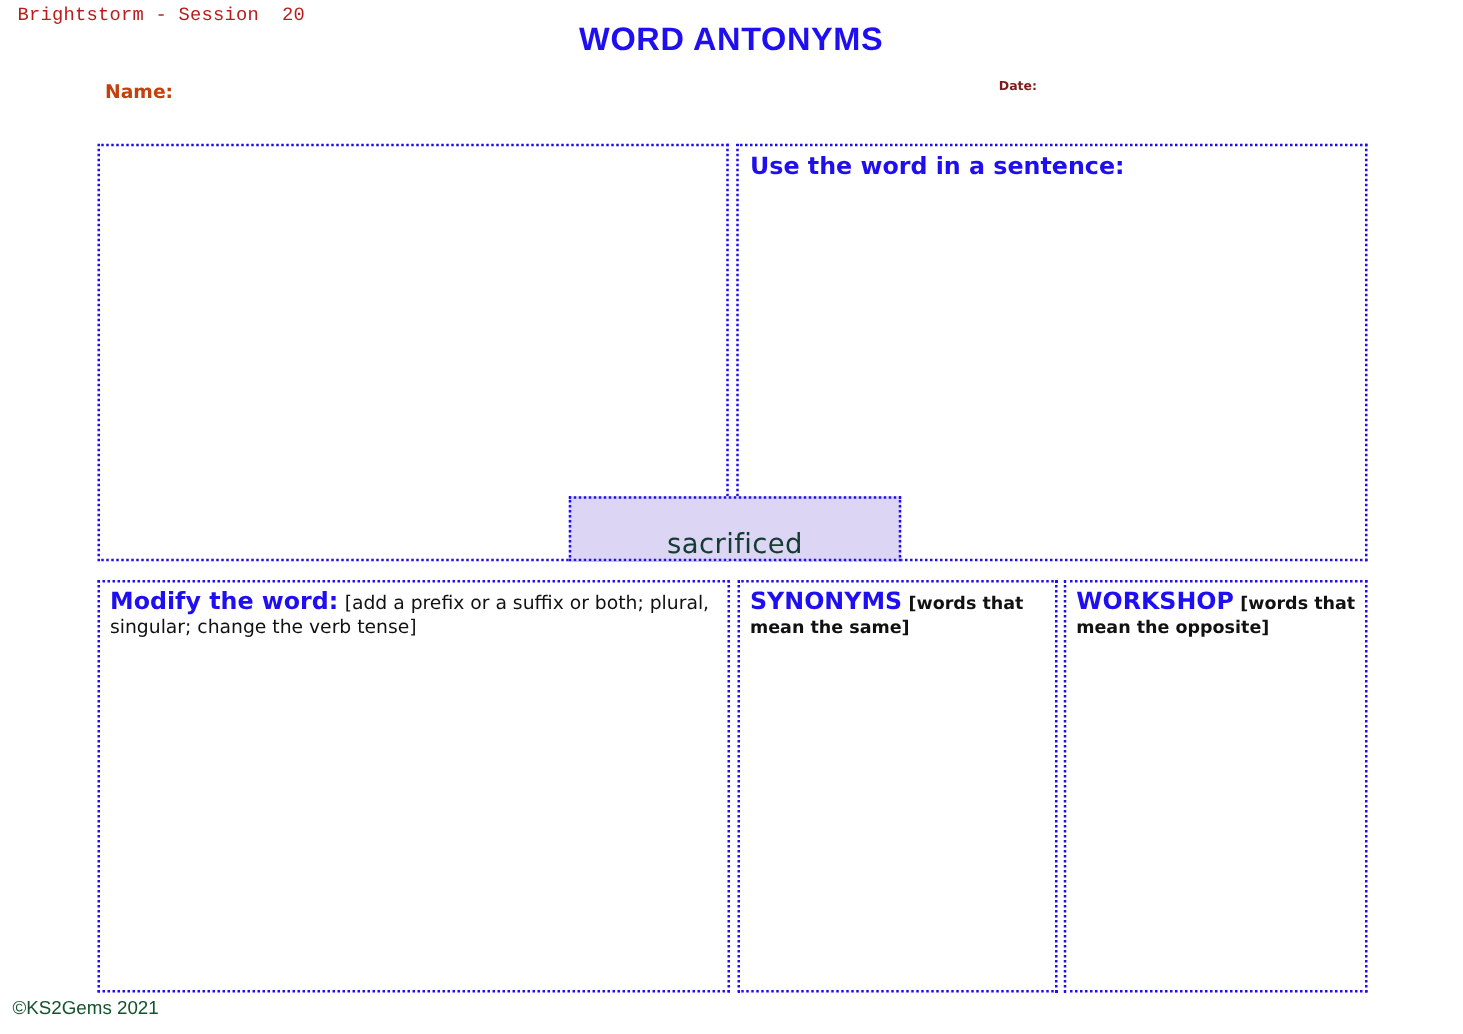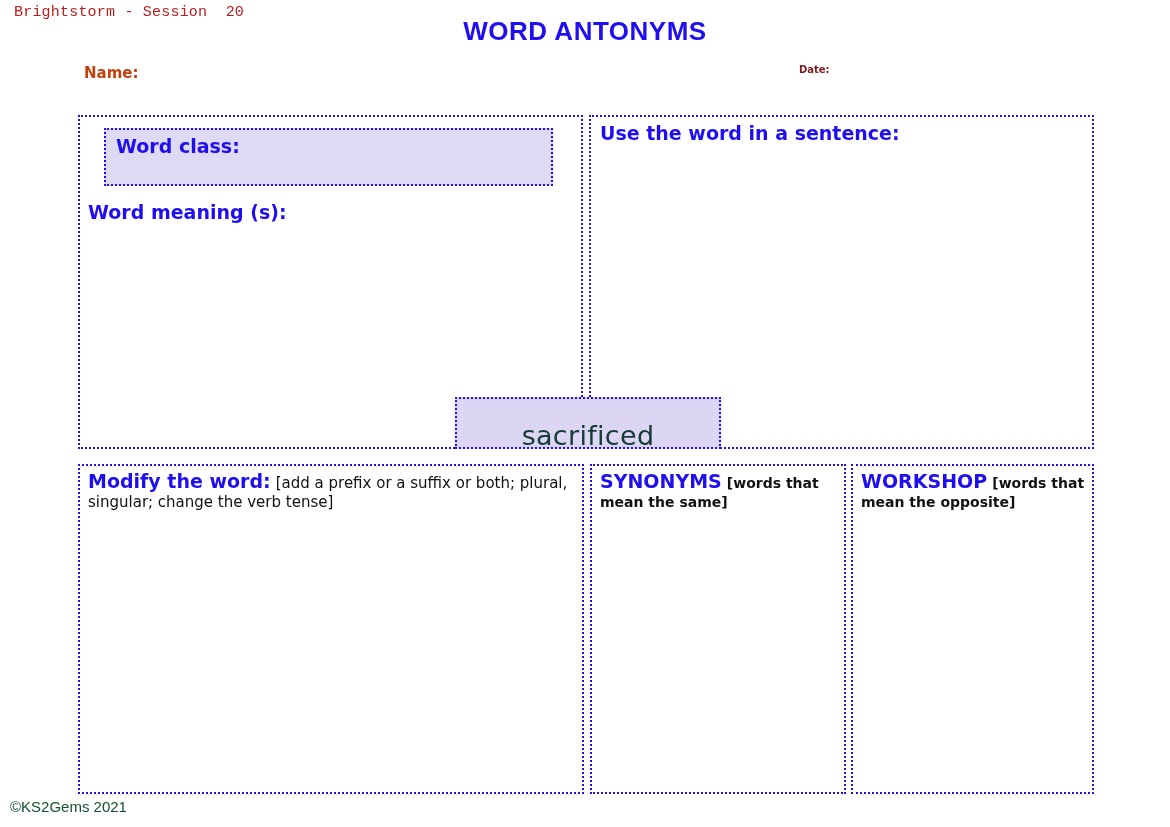--- a/index.html
+++ b/index.html
@@ -125,21 +125,21 @@
     border: 2px dotted #1f0ff0;
     background: #dcd6f4;
     box-sizing: border-box;
     z-index: 5;
     display: flex;
     align-items: center;
     justify-content: center;
   }
   .focus-word {
     font-family: "DejaVu Sans", sans-serif;
-    font-size: 27px;
+    font-size: 22px;
     color: #153c33;
     letter-spacing: 0.3px;
     margin-top: 24px;
   }
 
   
   .panel-heading {
     position: absolute;
     left: 8px;
     top: 4px;
@@ -178,25 +178,21 @@
 <div class="session-label">Brightstorm - Session  20</div>
 
 <div class="worksheet-title">WORD ANTONYMS</div>
 
 <div class="field-name">Name:</div>
 
 <div class="field-date">Date:</div>
 
 <div class="panel panel-meaning">
 
-  <div class="wordclass-box">
-    <div class="wordclass-label">Word class:</div>
-  </div>
-
-  <div class="meaning-label">Word meaning (s):</div>
+
 </div>
 
 <div class="panel panel-sentence">
   <div class="sentence-label">Use the word in a sentence:</div>
 </div>
 
 <div class="focus-word-box">
   <span class="focus-word">sacrificed</span>
 </div>
 

